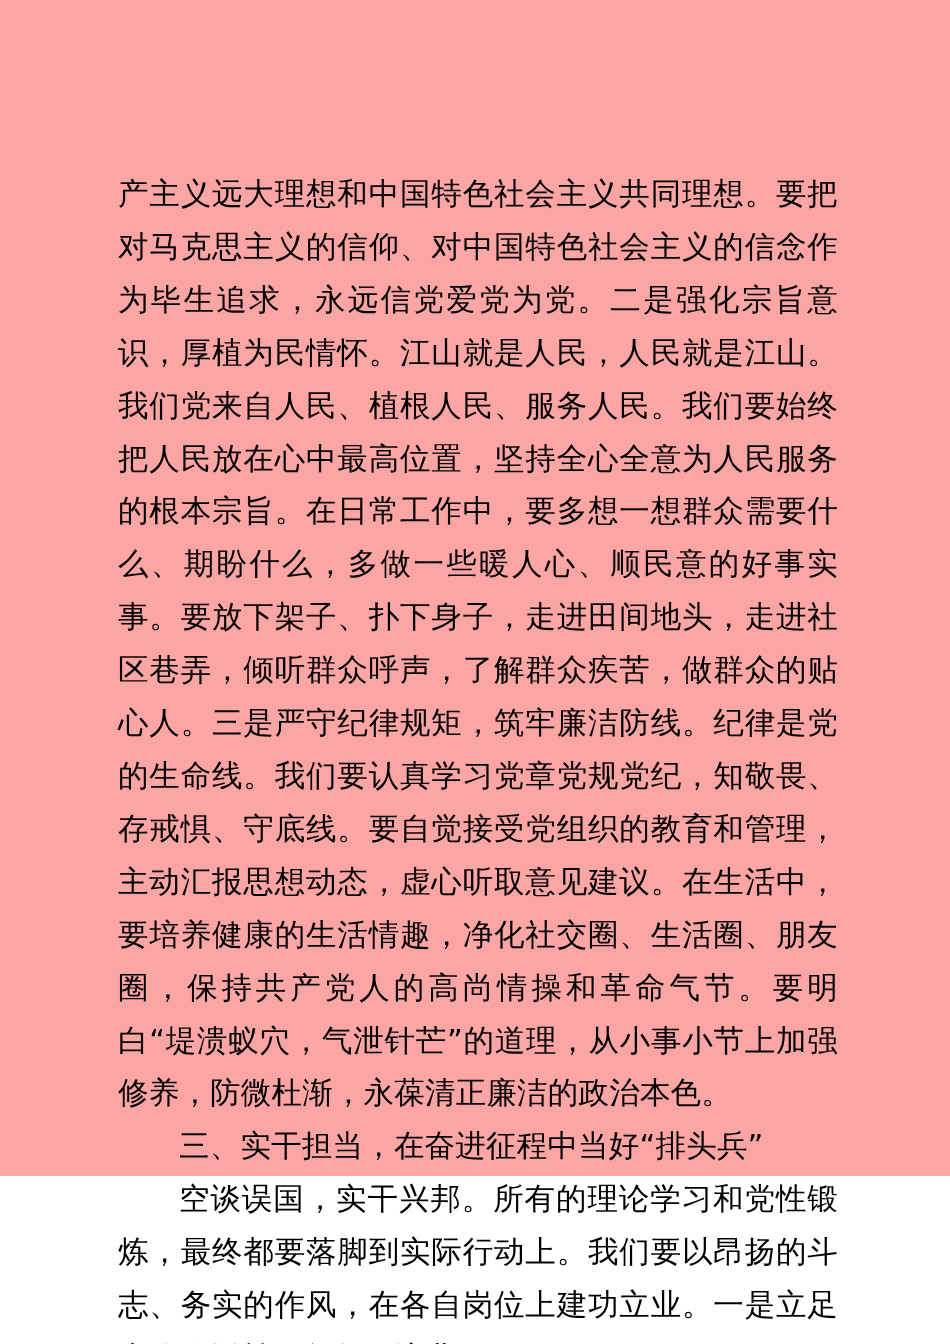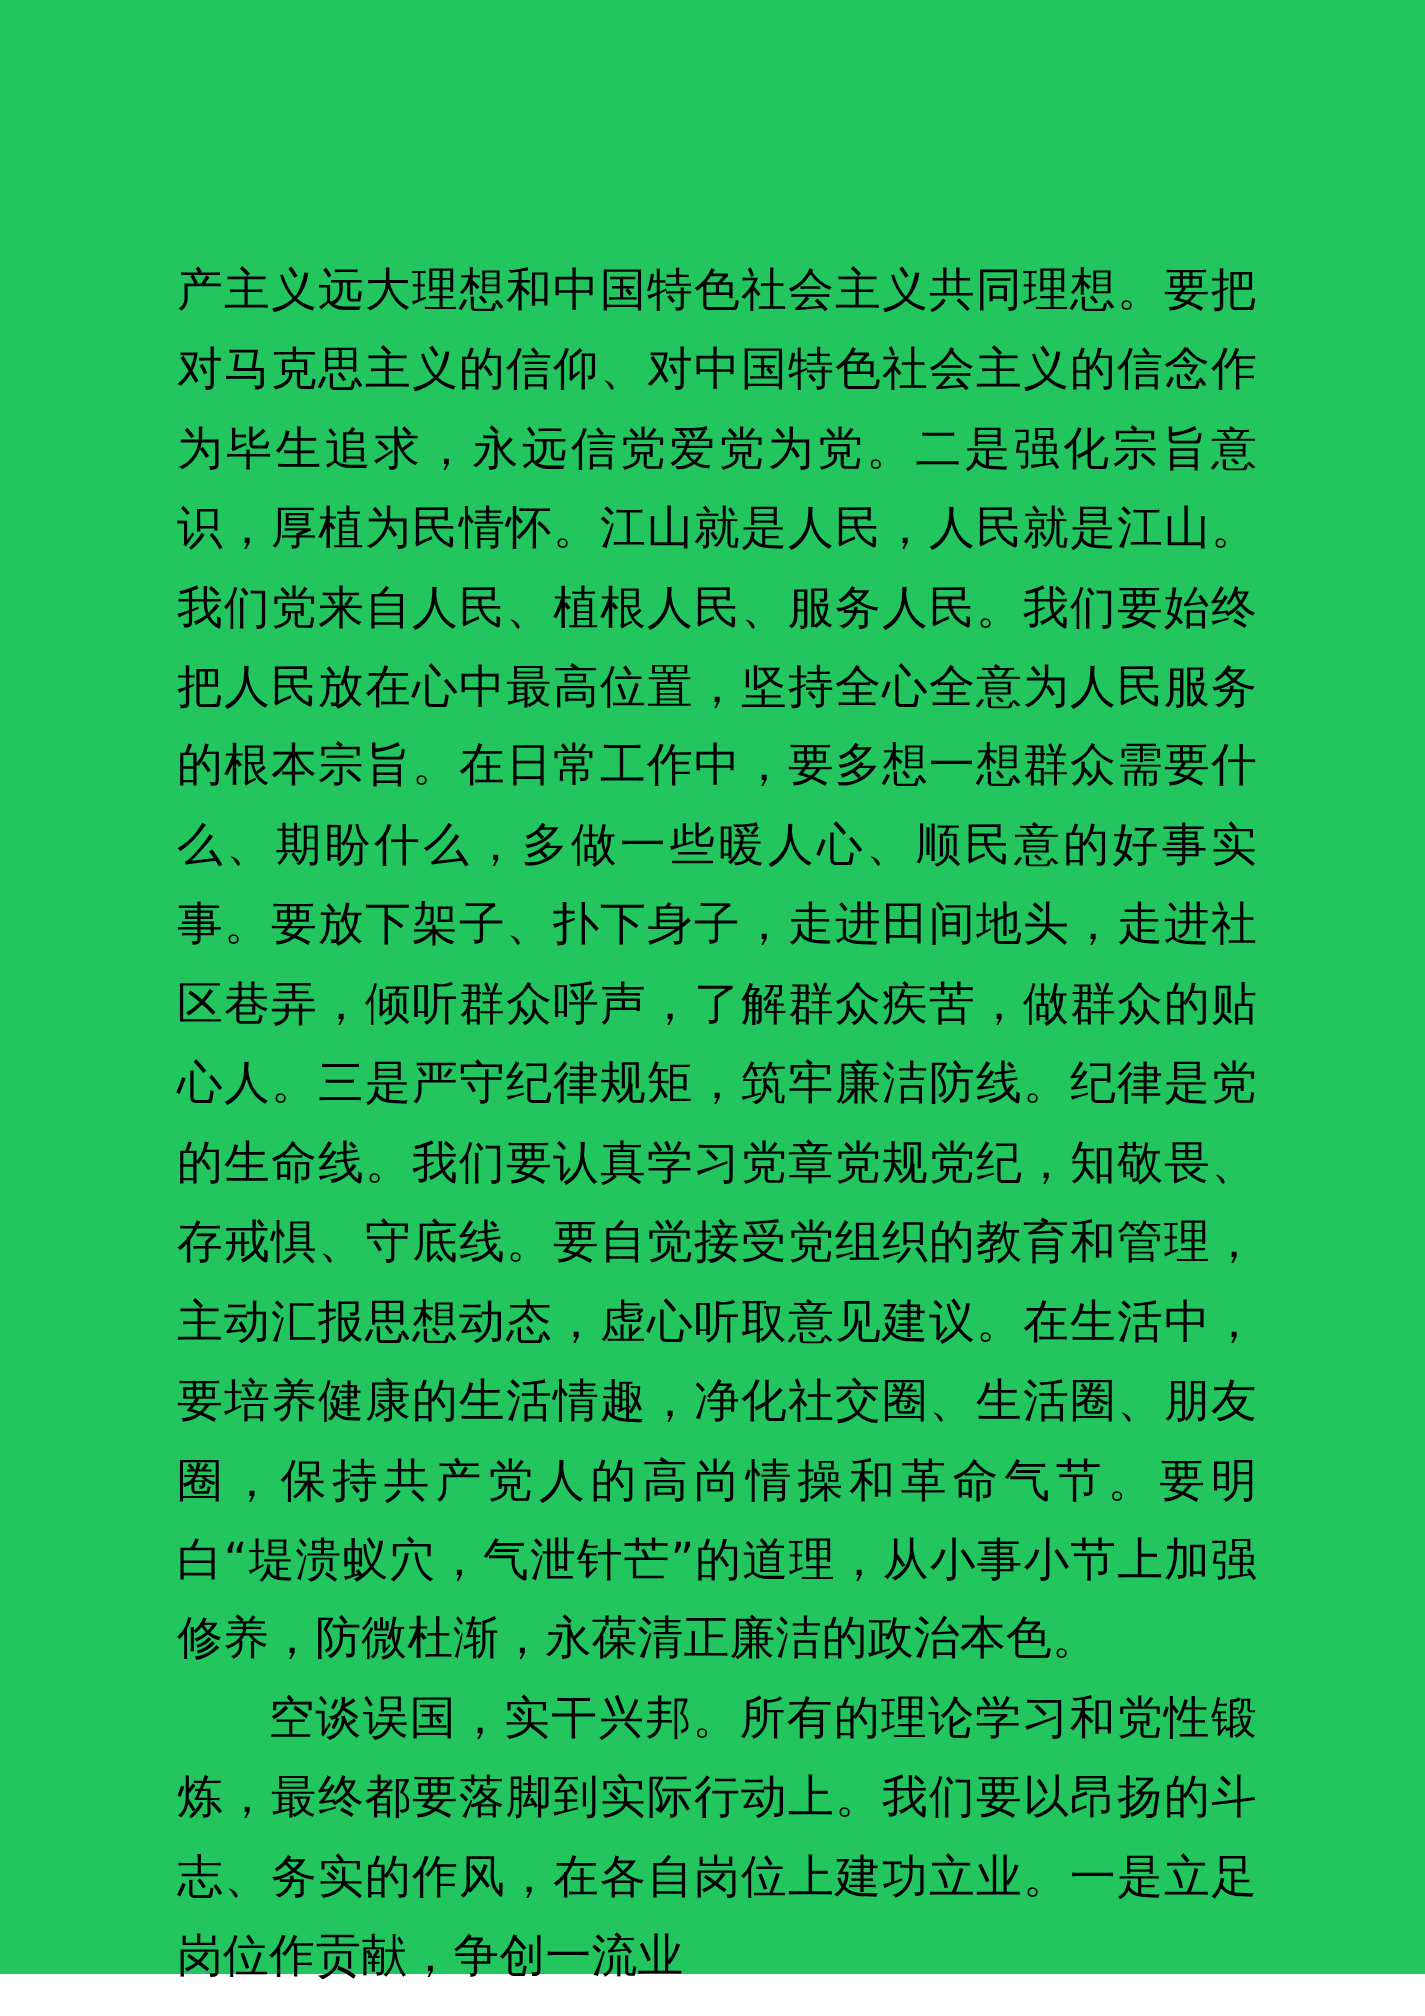--- a/index.html
+++ b/index.html
@@ -10,22 +10,22 @@
   body {
     width: 950px;
     height: 1344px;
     font-family: "Liberation Sans", sans-serif;
     color: #000000;
     overflow: hidden;
   }
   .page {
     position: relative;
     width: 950px;
-    height: 1316px;
-    background: #22c55e;
+    height: 1176px;
+    background: #fca5a5;
     box-sizing: border-box;
     padding: 168px 112px 0 118px;
   }
   .doc-body {
     font-family: "DejaVu Sans", sans-serif;
     font-size: 30.5px;
     line-height: 1.735;
     letter-spacing: 0.2px;
     text-align: justify;
     text-justify: inter-ideograph;
@@ -41,15 +41,16 @@
   .indent {
     text-indent: 2em;
   }
 </style>
 </head>
 <body>
 
 <div class="page">
   <div class="doc-body">
     <p class="para">产主义远大理想和中国特色社会主义共同理想。要把对马克思主义的信仰、对中国特色社会主义的信念作为毕生追求，永远信党爱党为党。二是强化宗旨意识，厚植为民情怀。江山就是人民，人民就是江山。我们党来自人民、植根人民、服务人民。我们要始终把人民放在心中最高位置，坚持全心全意为人民服务的根本宗旨。在日常工作中，要多想一想群众需要什么、期盼什么，多做一些暖人心、顺民意的好事实事。要放下架子、扑下身子，走进田间地头，走进社区巷弄，倾听群众呼声，了解群众疾苦，做群众的贴心人。三是严守纪律规矩，筑牢廉洁防线。纪律是党的生命线。我们要认真学习党章党规党纪，知敬畏、存戒惧、守底线。要自觉接受党组织的教育和管理，主动汇报思想动态，虚心听取意见建议。在生活中，要培养健康的生活情趣，净化社交圈、生活圈、朋友圈，保持共产党人的高尚情操和革命气节。要明白“堤溃蚁穴，气泄针芒”的道理，从小事小节上加强修养，防微杜渐，永葆清正廉洁的政治本色。</p>
+    <p class="para indent">三、实干担当，在奋进征程中当好“排头兵”</p>
     <p class="para indent">空谈误国，实干兴邦。所有的理论学习和党性锻炼，最终都要落脚到实际行动上。我们要以昂扬的斗志、务实的作风，在各自岗位上建功立业。一是立足岗位作贡献，争创一流业</p>
   </div>
 </div>
 
 </body></html>

